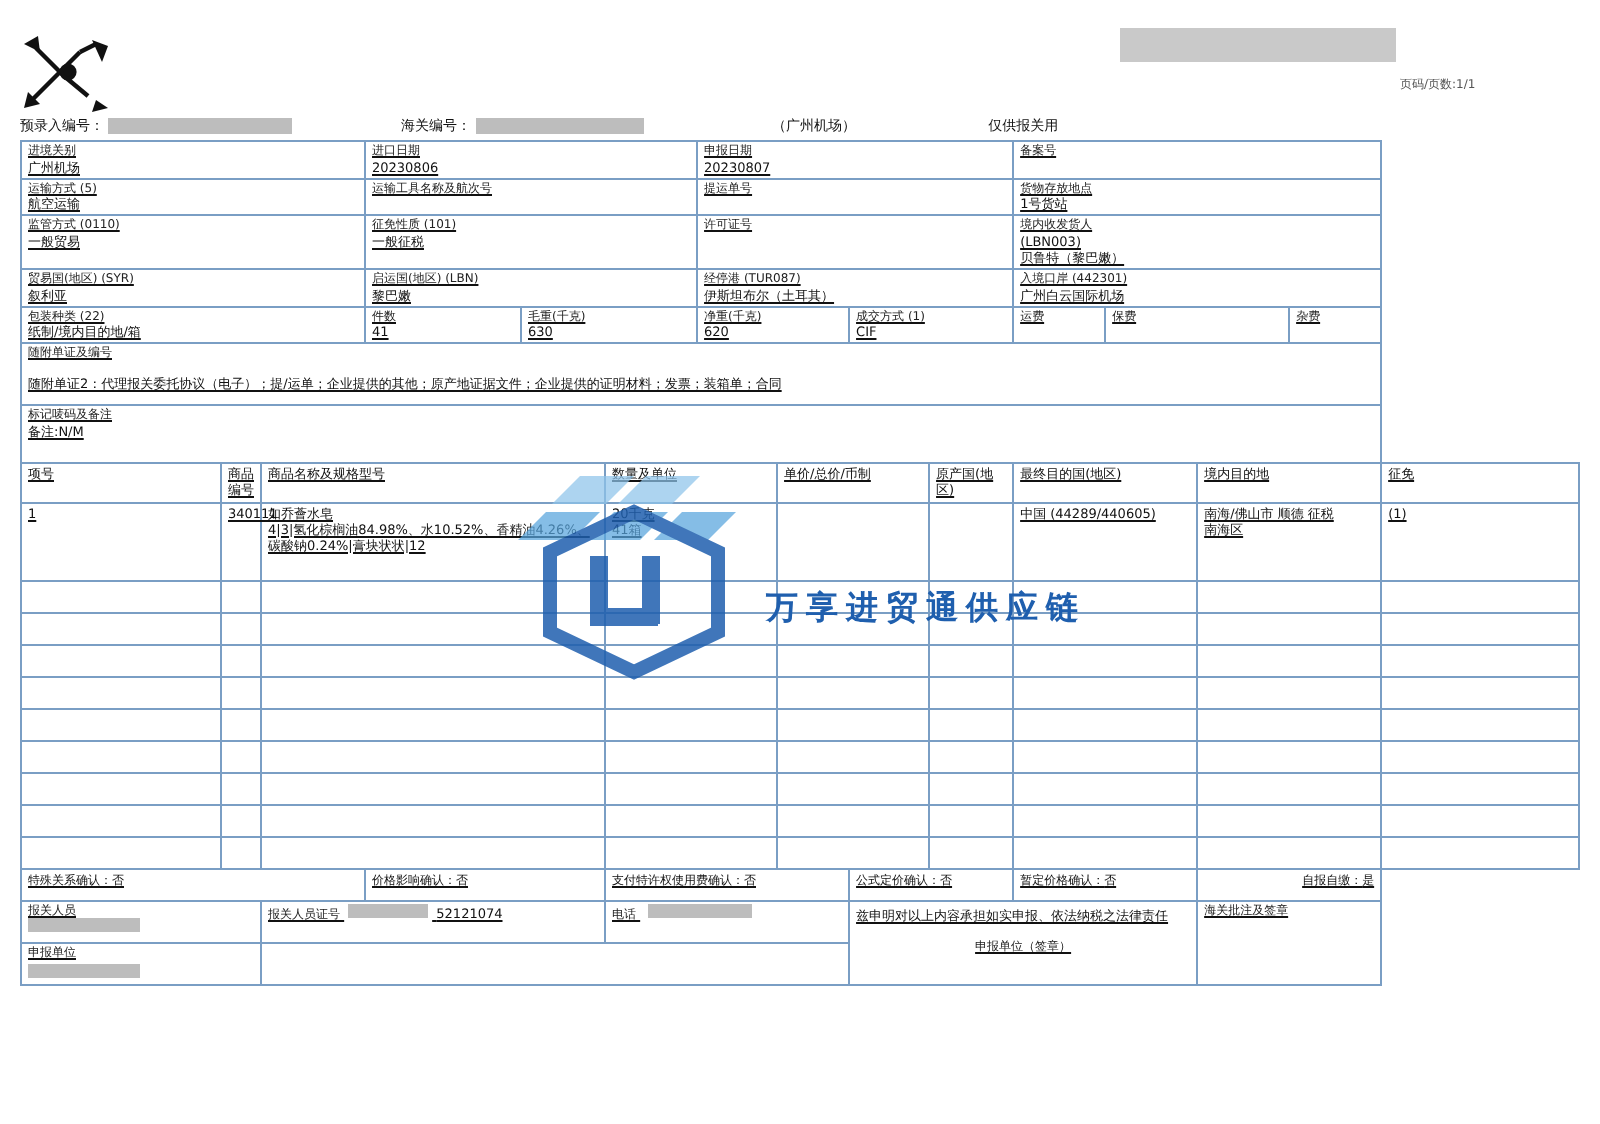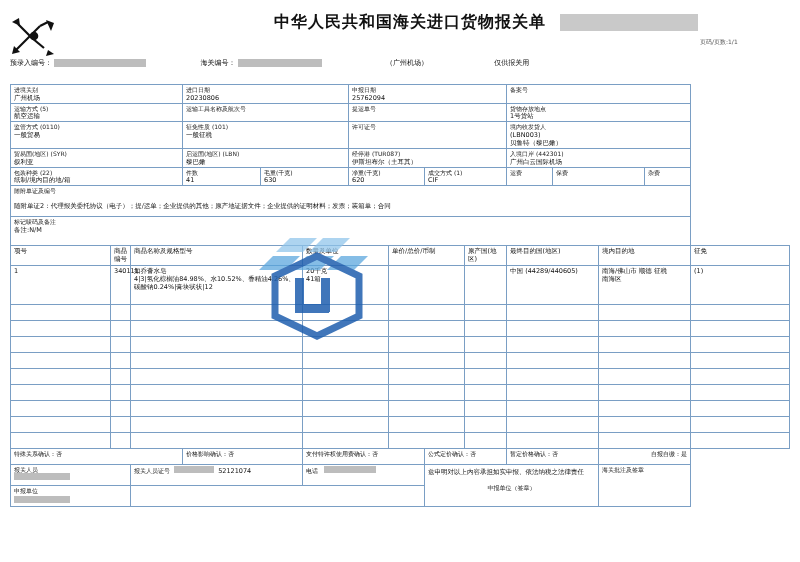--- a/index.html
+++ b/index.html
@@ -38,24 +38,25 @@
     position:absolute;left:700px;top:38px;font-size:6px;color:#555;
   }
 
   
   .row-top{position:absolute;left:10px;top:58px;width:780px;height:14px;}
   .lbl{font-size:7px;color:#111;font-family:Liberation Mono, monospace;}
   .redact{background:#bdbdbd;display:inline-block;vertical-align:middle;}
 
   
   table.main{
-    position:absolute;left:10px;top:84px;
+    position:absolute;left:10px;top:70px;
     width:780px;
     border-collapse:collapse;
     table-layout:fixed;
+    text-decoration:underline;
   }
   table.main td{
     border:1px solid #7a9ec4;
     vertical-align:top;
     padding:1px 3px;
     height:13px;
     font-size:6.5px;
     line-height:1.25;
     color:#111;
   }
@@ -100,21 +101,20 @@
         <path d="M22 22 L34 32"></path>
         <circle cx="24" cy="20" r="3.2" fill="#111"></circle>
         <path d="M36 4 l8 3 -3 8z" fill="#111" stroke="none"></path>
         <path d="M4 30 l-2 8 8 -2z" fill="#111" stroke="none"></path>
         <path d="M2 6 l7 -4 1 8z" fill="#111" stroke="none"></path>
         <path d="M38 34 l6 4 -8 2z" fill="#111" stroke="none"></path>
       </g>
     </svg>
   </div>
 
-  <div class="doc-title">中华人民共和国海关进口货物报关单</div>
   <div class="title-redact"></div>
   <div class="title-redact2"></div>
   <div class="tiny-right">页码/页数:1/1</div>
 
   <div class="row-top">
     <span class="lbl">预录入编号：</span>
     <span class="redact" style="width:92px;height:8px;"></span>
     <span class="lbl" style="margin-left:52px;margin-top:40px;">海关编号：</span>
     <span class="redact" style="width:84px;height:8px;"></span>
     <span class="lbl" style="margin-left:62px;">（广州机场）</span>
@@ -145,21 +145,21 @@
       <td colspan="3">
         <div class="cellhdr">进境关别</div>
         <div class="cellval">广州机场</div>
       </td>
       <td colspan="4">
         <div class="cellhdr">进口日期</div>
         <div class="cellval">20230806</div>
       </td>
       <td colspan="4">
         <div class="cellhdr">申报日期</div>
-        <div class="cellval">25762094</div>
+        <div class="cellval">20230807</div>
       </td>
       <td colspan="4">
         <div class="cellhdr">备案号</div>
         <div class="cellval"></div>
       </td>
     </tr>
 
     <tr>
       <td colspan="3">
         <div class="cellhdr">运输方式 (5)</div>
@@ -465,15 +465,16 @@
       </g>
       <g fill="none" stroke="#1f5fae" stroke-width="7">
         <path d="M20 44 L20 84 L62 104 L104 84 L104 44 L62 24 Z"></path>
       </g>
       <g fill="#1f5fae">
         <rect x="40" y="46" width="9" height="34"></rect>
         <rect x="40" y="72" width="34" height="9"></rect>
         <rect x="66" y="46" width="9" height="34"></rect>
       </g>
     </svg>
+    <div class="wmsub">万享进贸通供应链</div>
   </div>
 
 </div>
 
 </body></html>

